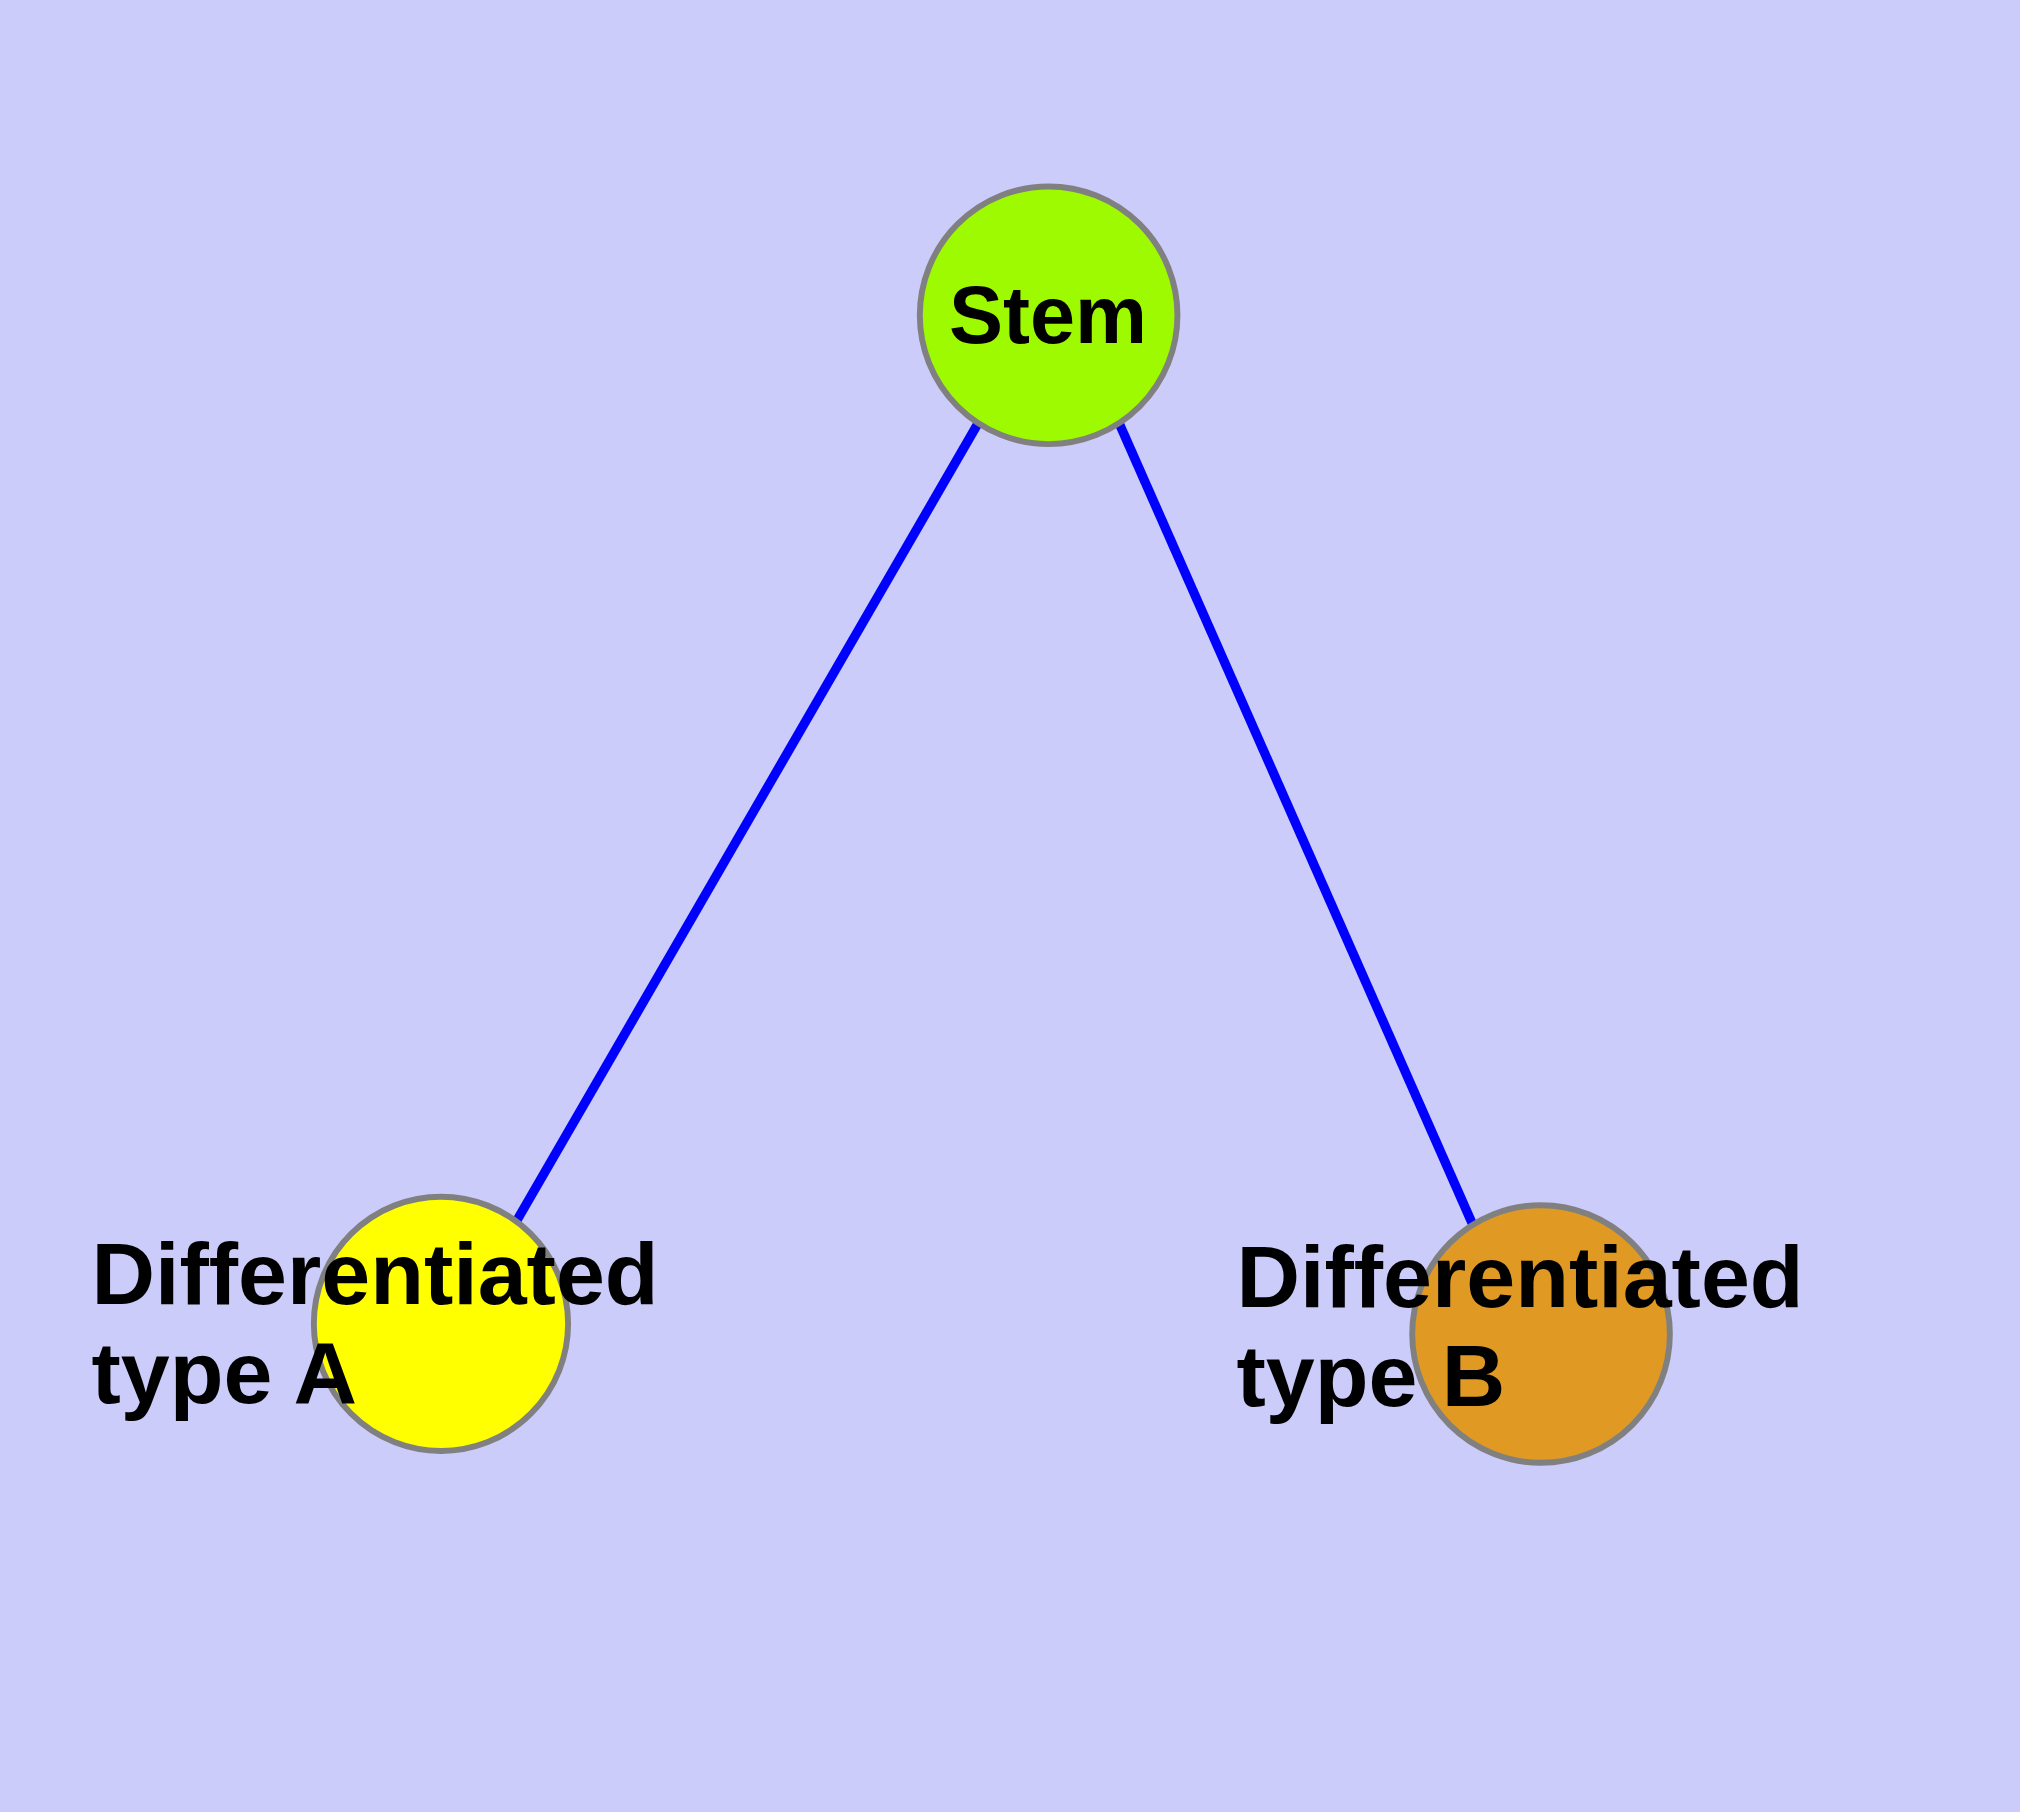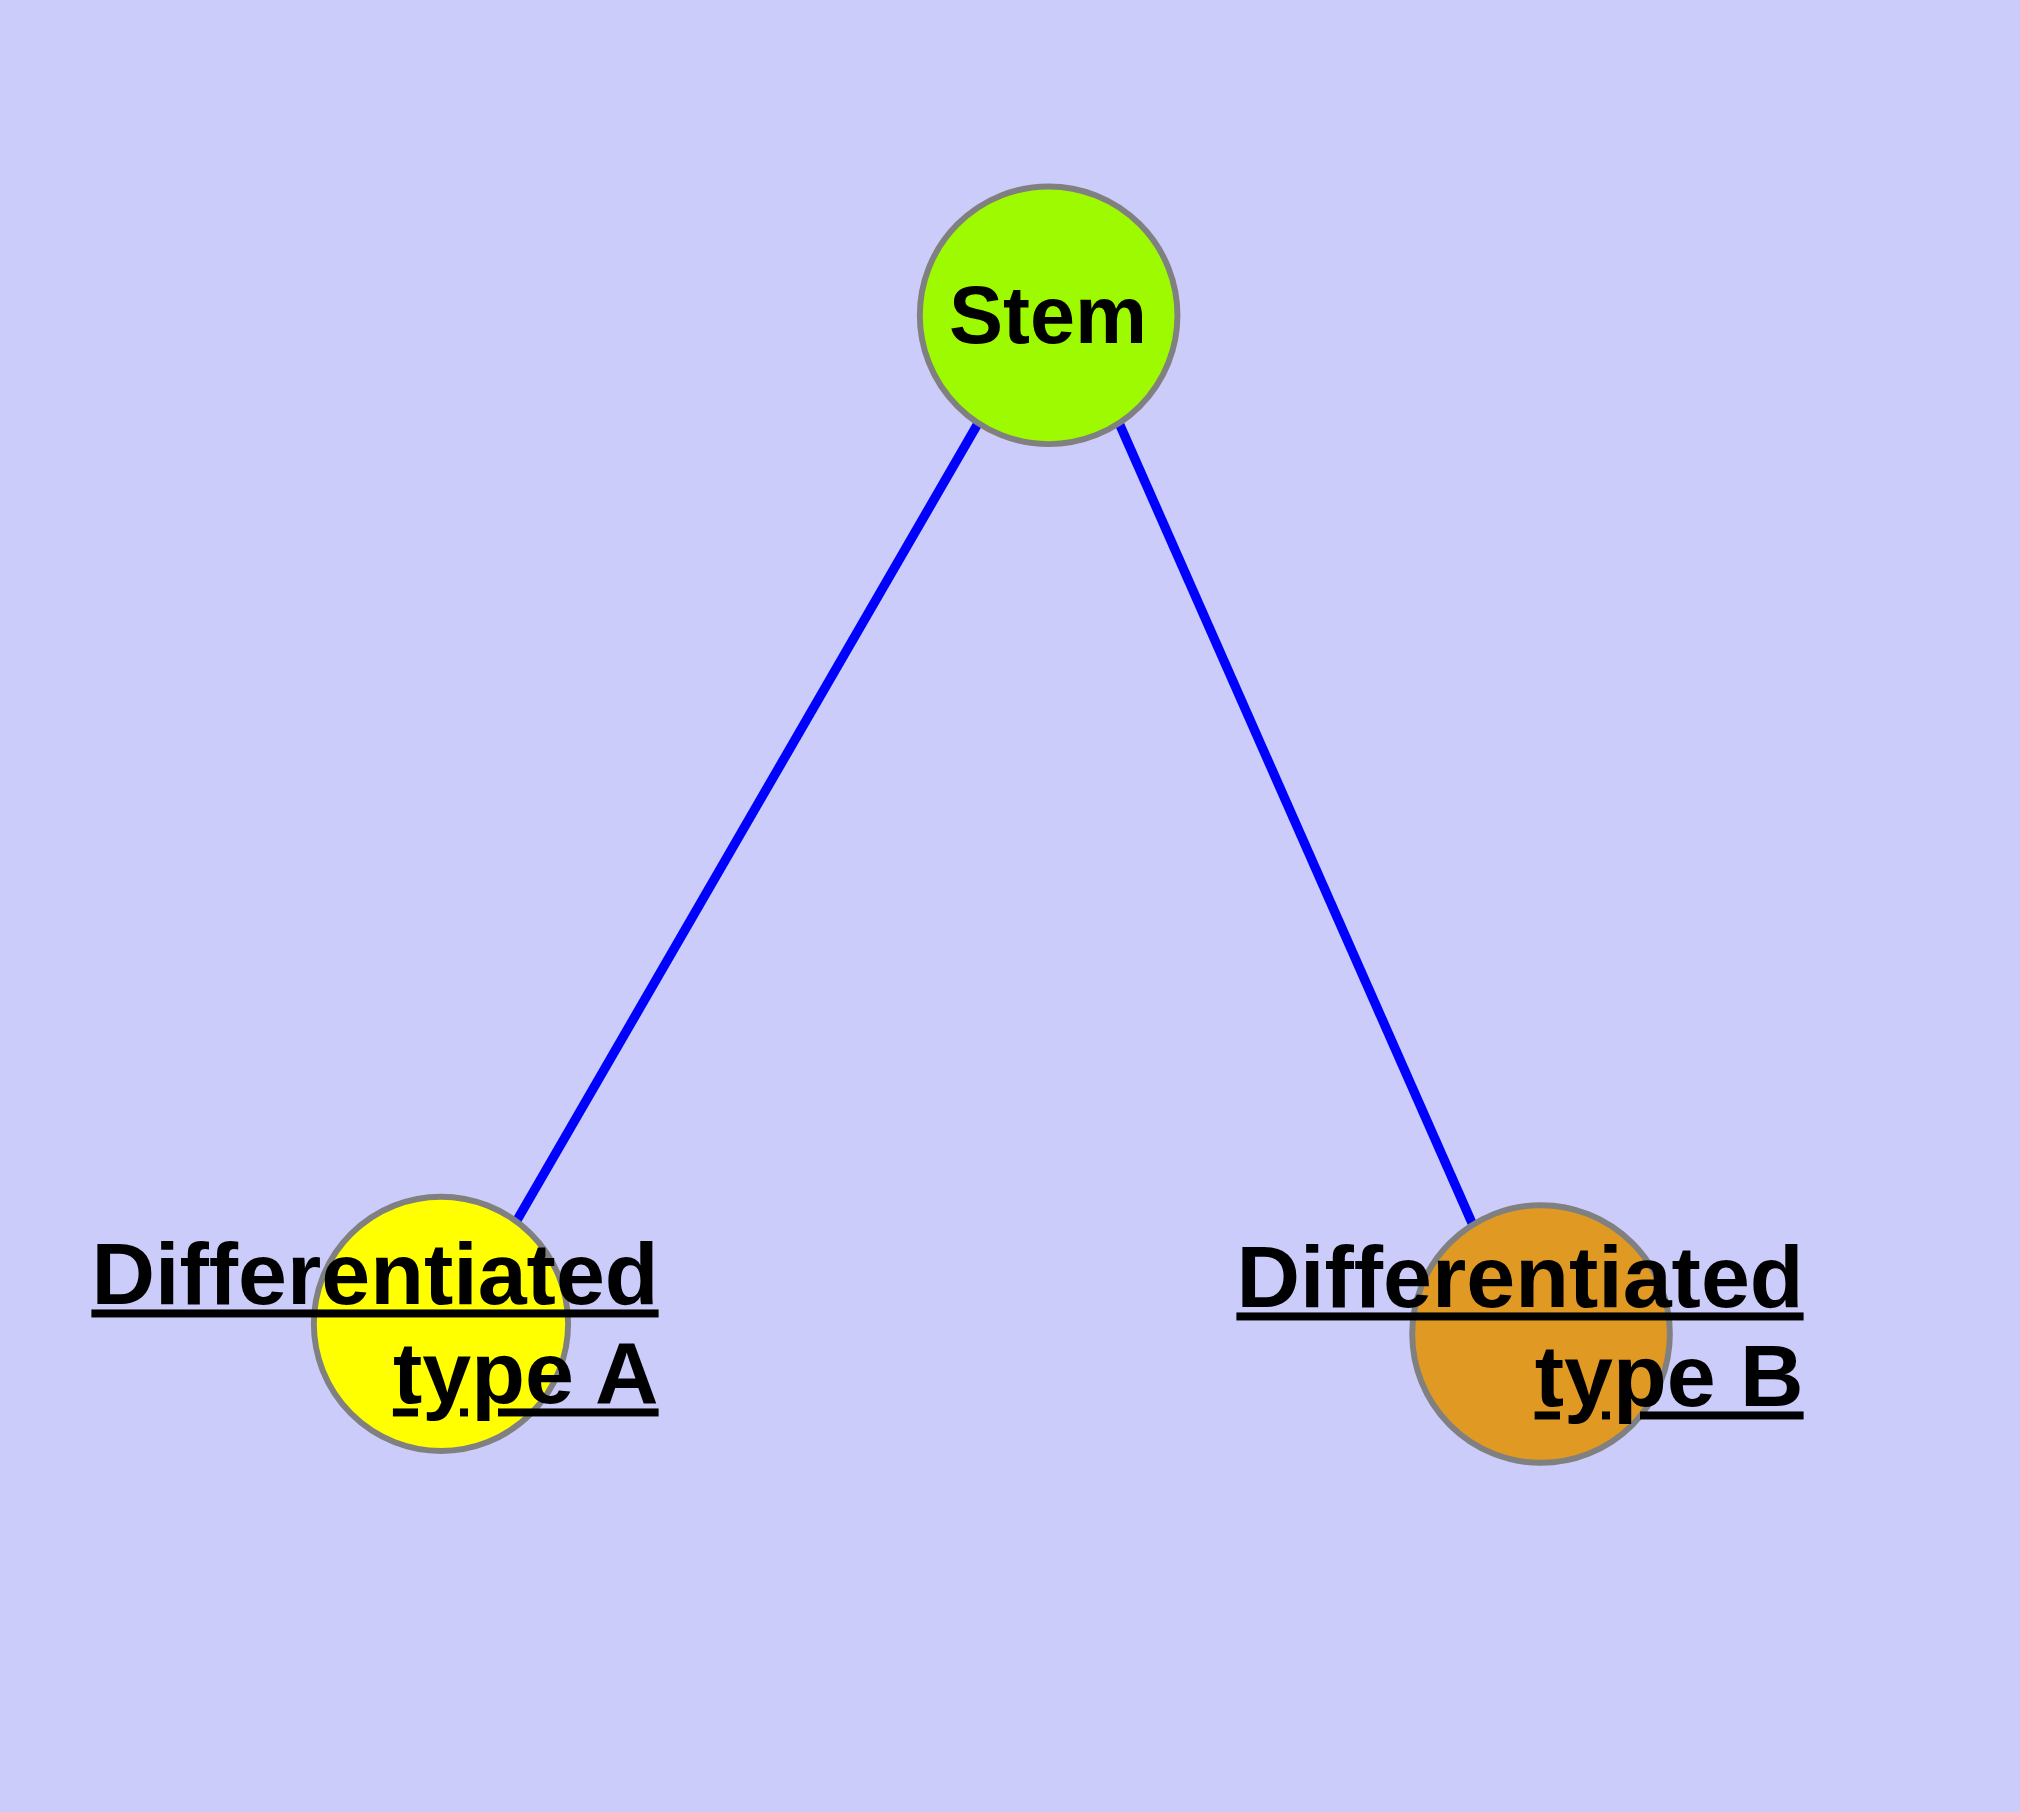--- a/index.html
+++ b/index.html
@@ -21,32 +21,31 @@
     top: 0;
     width: 2021px;
     height: 1812px;
     display: block;
   }
   .node-label {
     position: absolute;
     color: #000000;
     font-weight: bold;
     font-family: "Liberation Sans", "DejaVu Sans", sans-serif;
-    text-align: right;
+    text-align: left;
     line-height: 1.12;
     white-space: pre;
     pointer-events: none;
     user-select: none;
   }
   .label-stem {
     font-size: 81px;
   }
   .label-leaf {
     font-size: 88px;
-    text-decoration: underline;
   }
 </style>
 </head>
 <body>
 
 <div id="canvas" style="background: rgb(204, 204, 250);">
 
   <svg id="graph-svg" viewBox="0 0 2384 2138" xmlns="http://www.w3.org/2000/svg">
 
     <rect x="0" y="0" width="2384" height="2138" fill="#ccccfa"></rect>

